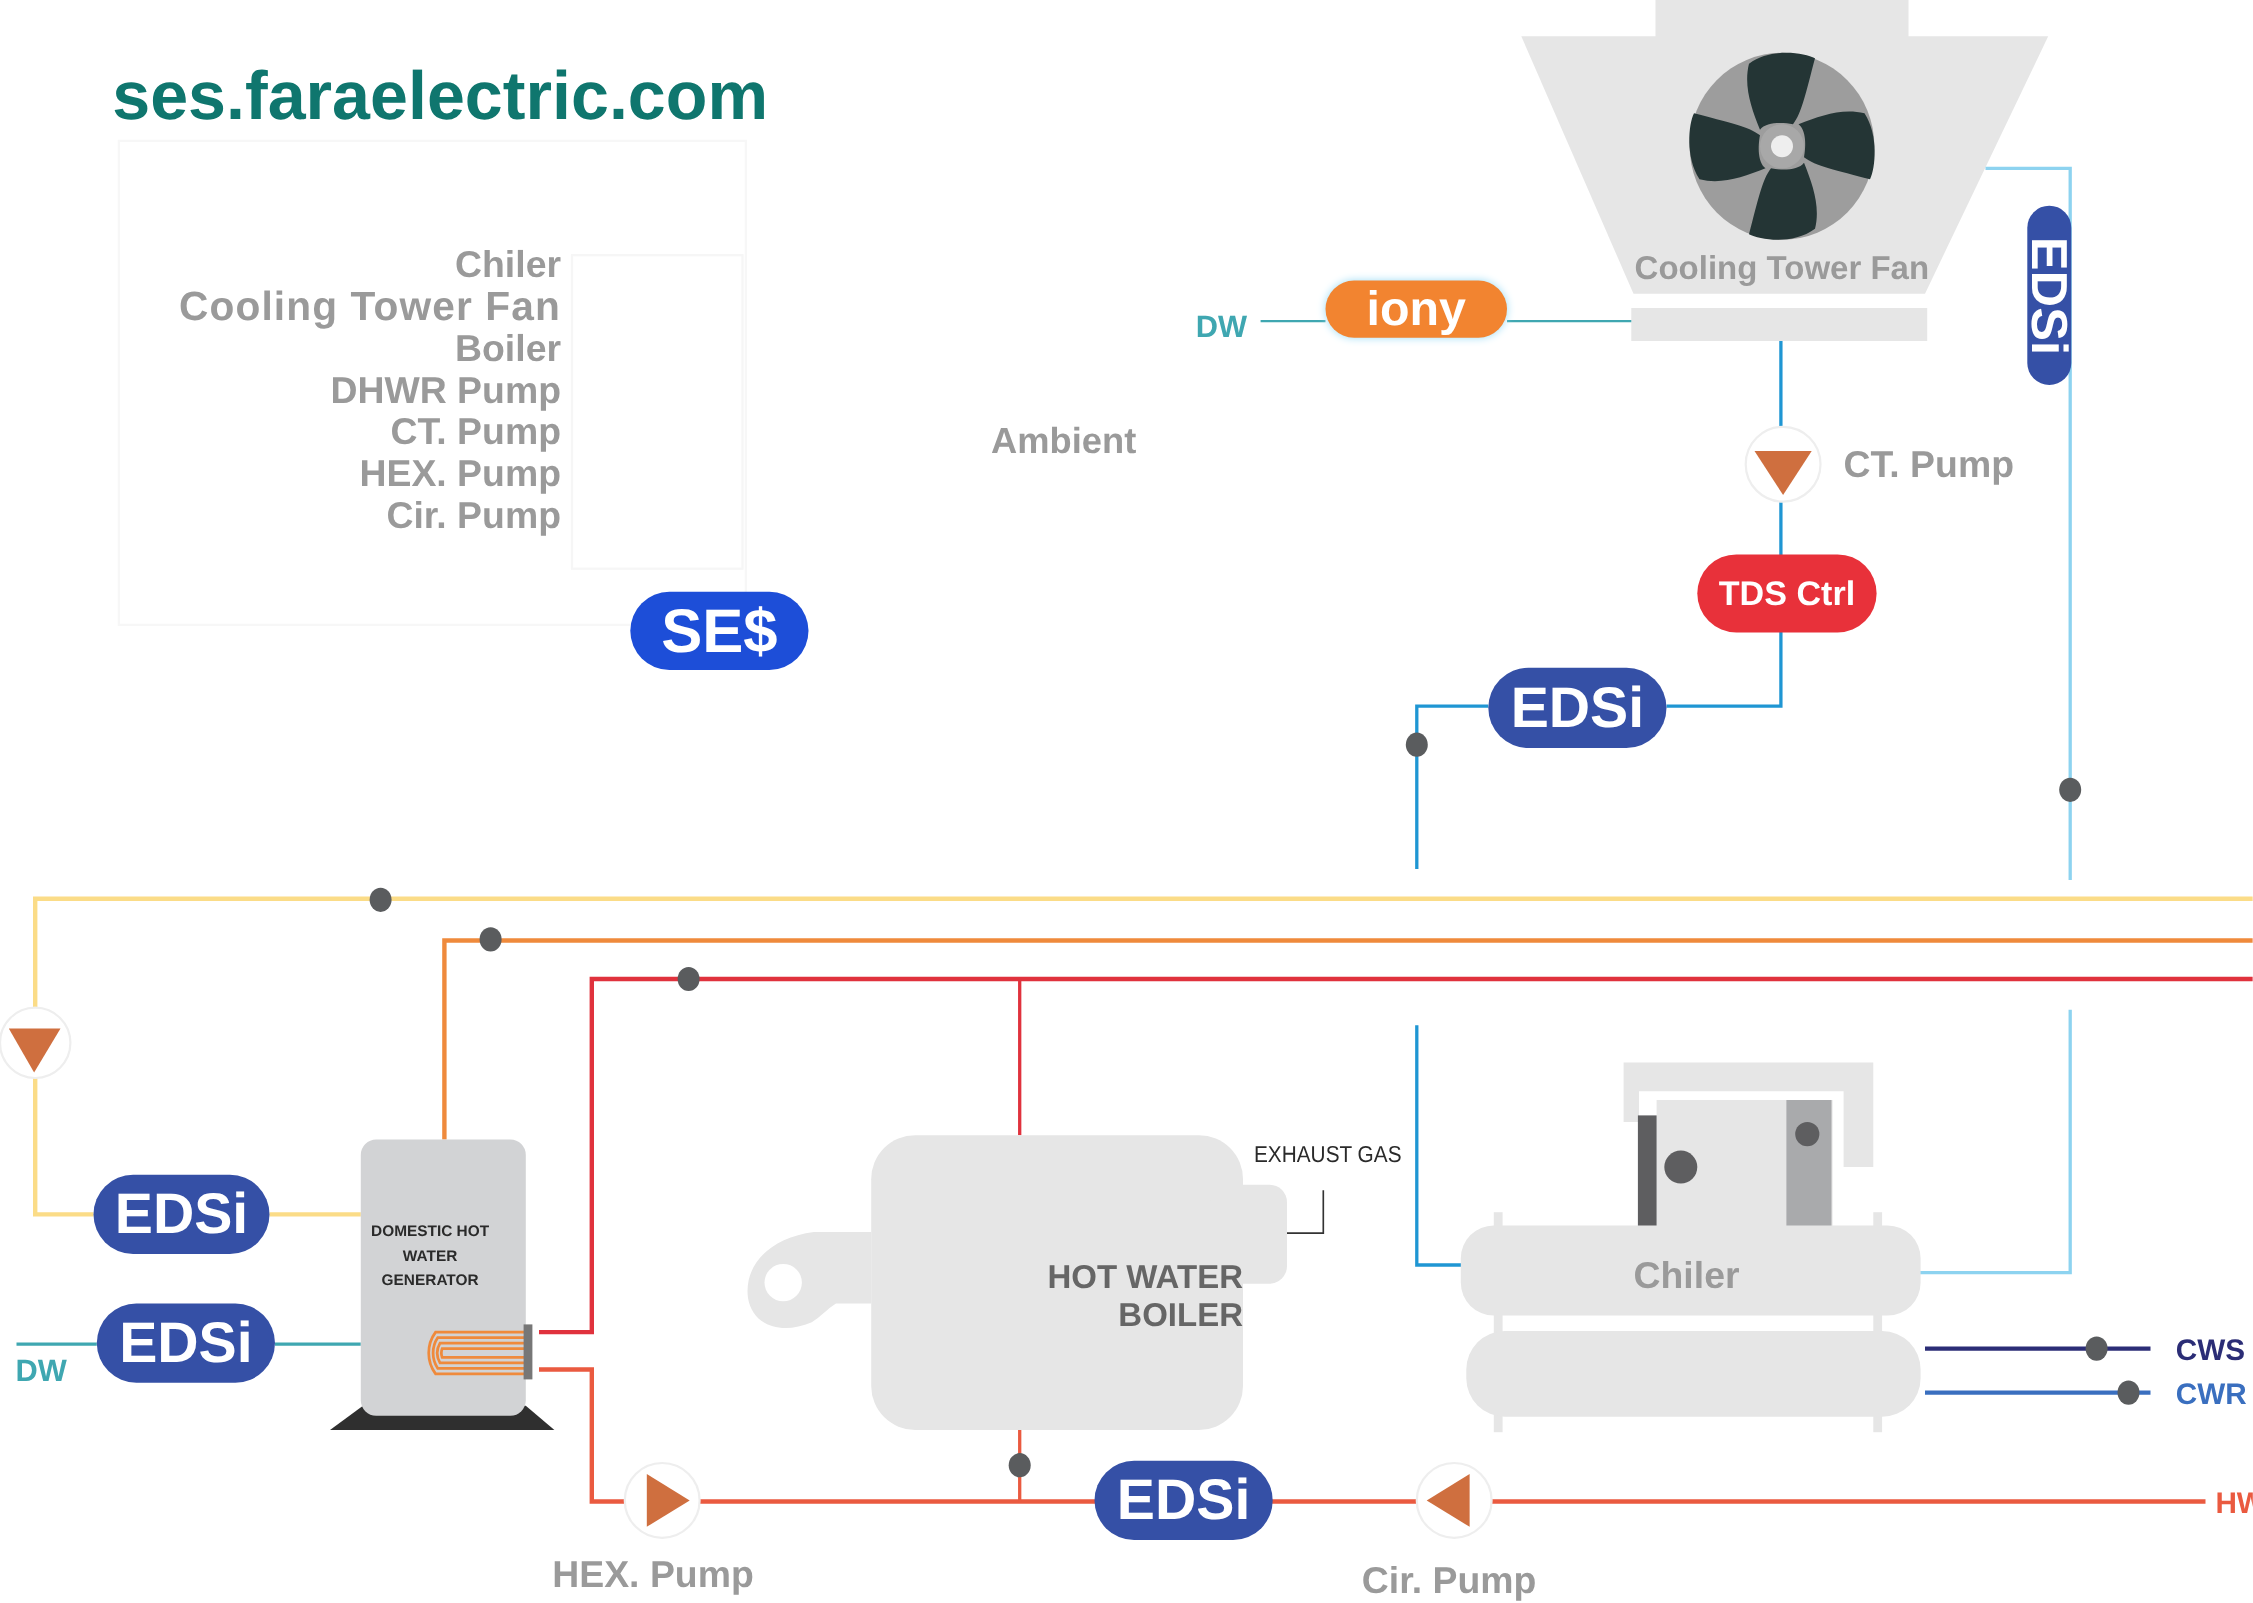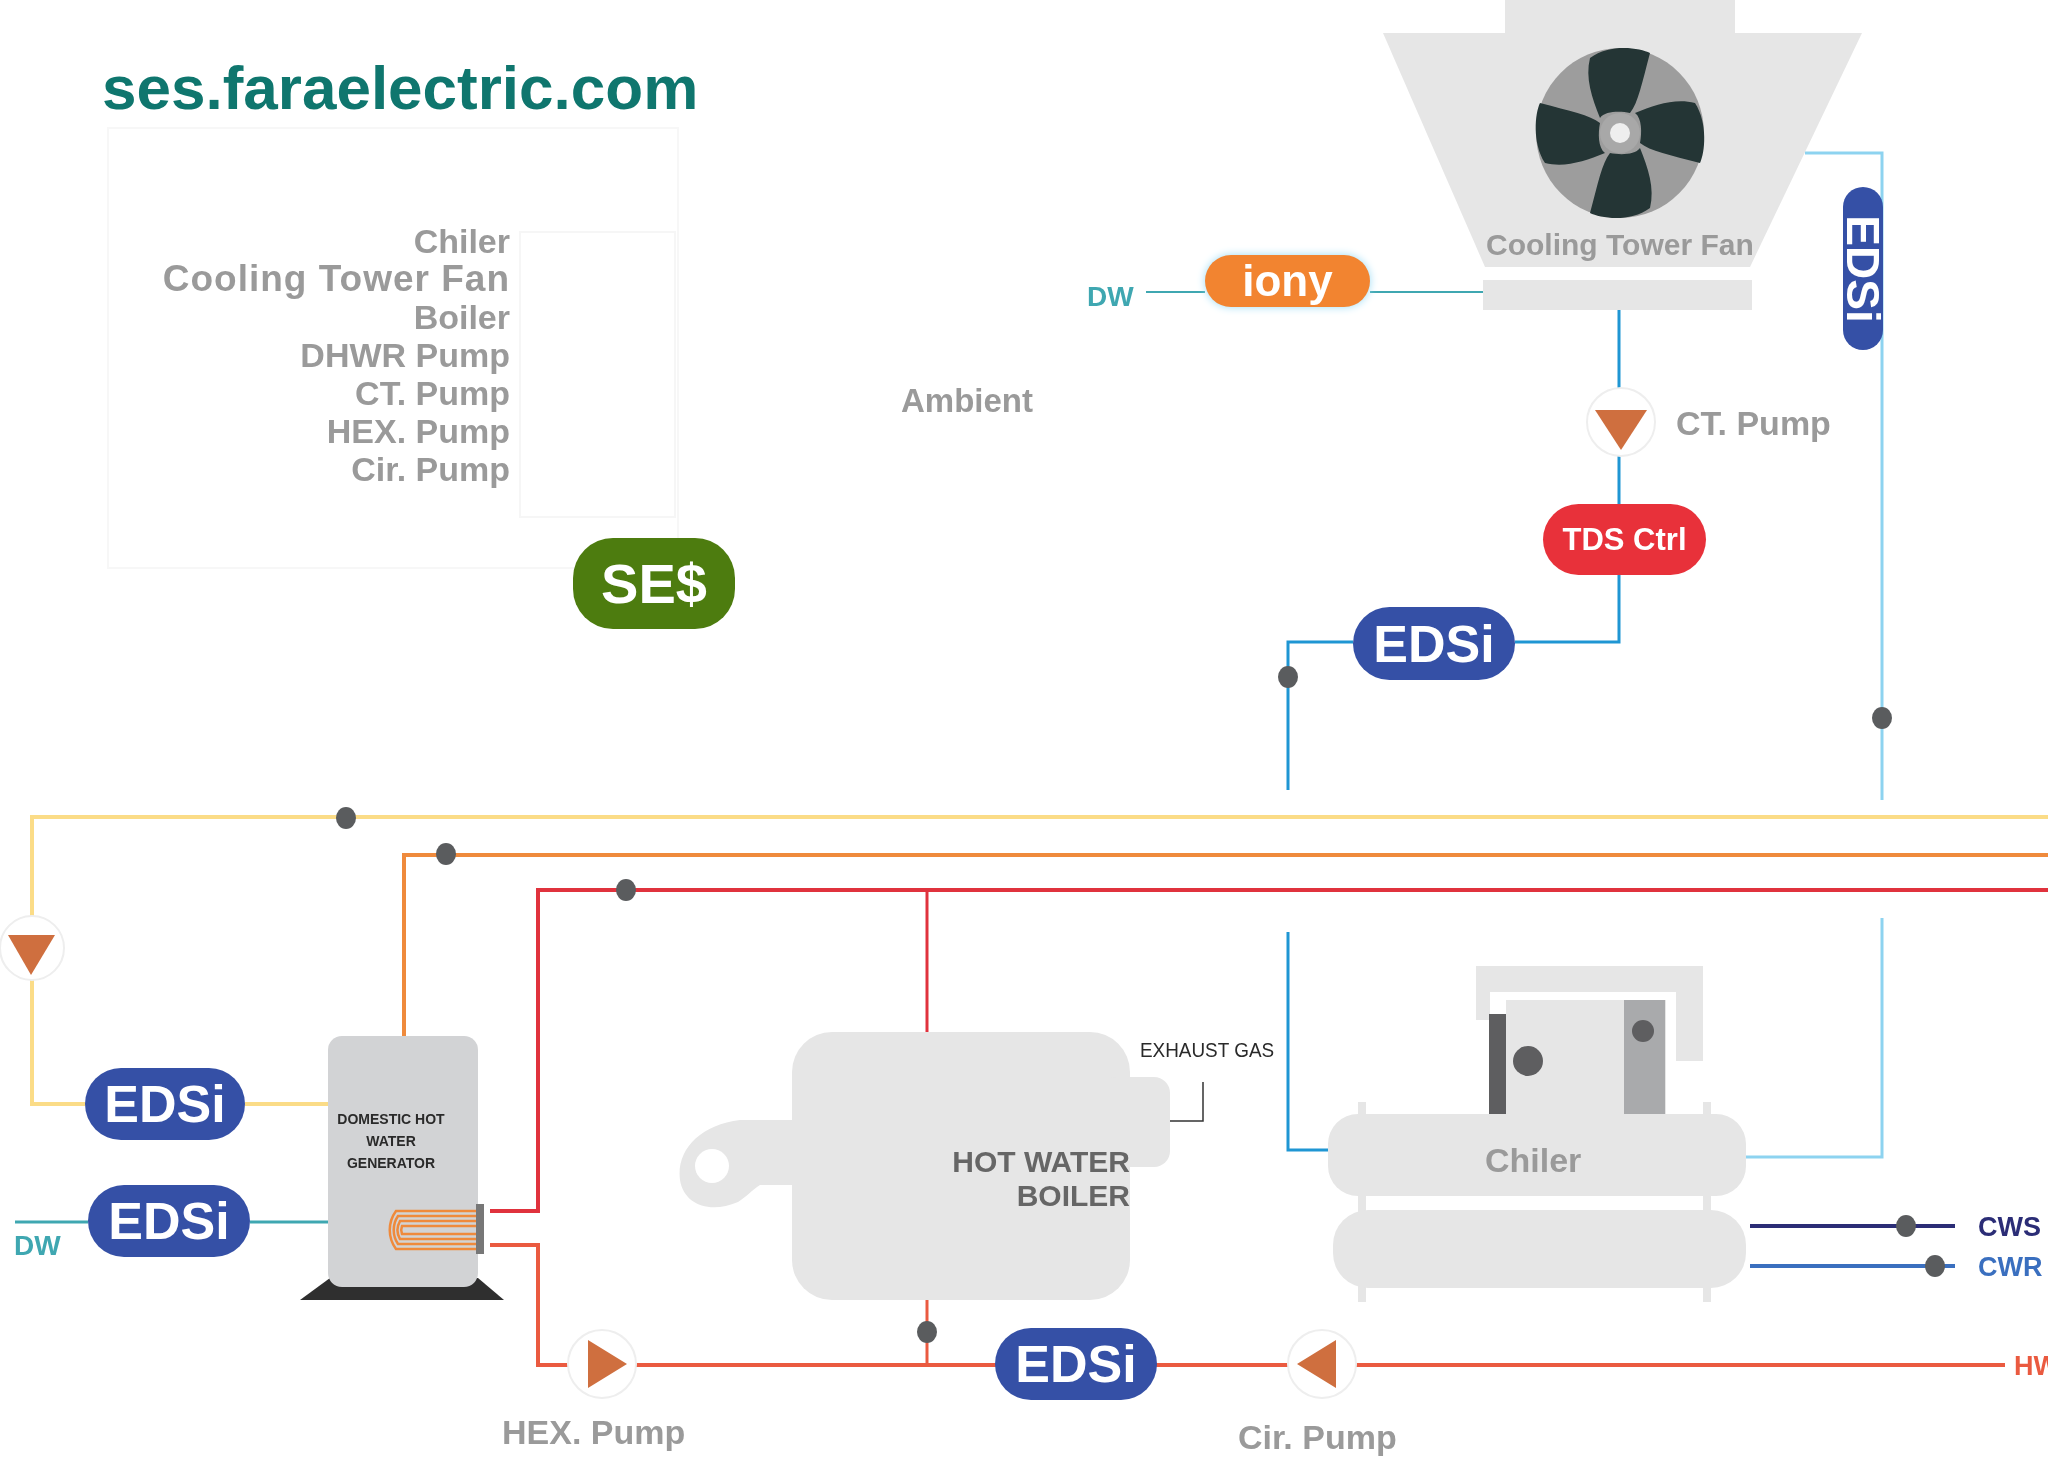--- a/index.html
+++ b/index.html
@@ -131,21 +131,21 @@
 <div class="legend">
   <div>Chiler</div>
   <div class="big">Cooling Tower Fan</div>
   <div>Boiler</div>
   <div>DHWR Pump</div>
   <div>CT. Pump</div>
   <div>HEX. Pump</div>
   <div>Cir. Pump</div>
 </div>
 
-<div class="pill" style="left:573px; top:538px; width:162px; height:91px; background:#4d7c0f; font-size:56px;">SE$</div>
+<div class="pill" style="left:573px; top:538px; width:162px; height:71px; background:#1d4ed8; font-size:56px;">SE$</div>
 
 <div class="lbl gray" style="left:885px; top:382px; font-size:33px;margin-left:16px;">Ambient</div>
 
 <div class="lbl" style="left:1087px; top:281px; font-size:28px; color:#3fa7b1;">DW</div>
 <div class="pill" style="left:1205px; top:255px; width:165px; height:52px; background:#f28430; font-size:44px; box-shadow:0 0 8px #9ddcf5;">iony</div>
 
 <div class="lbl gray" style="left:1486px; top:228px; font-size:30px;">Cooling Tower Fan</div>
 
 <div class="lbl" style="left:1805px; top:245px; width:116px; height:48px; line-height:48px; text-align:center; color:#fff; font-size:46px; transform:rotate(90deg);">EDSi</div>
 

